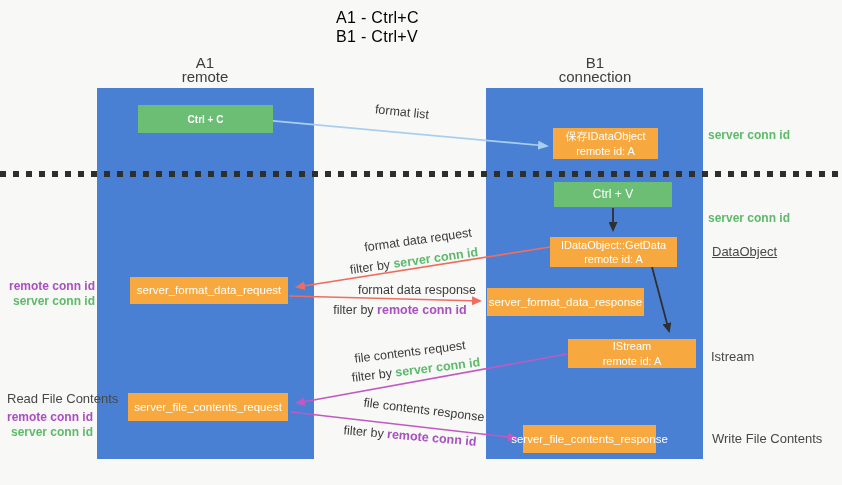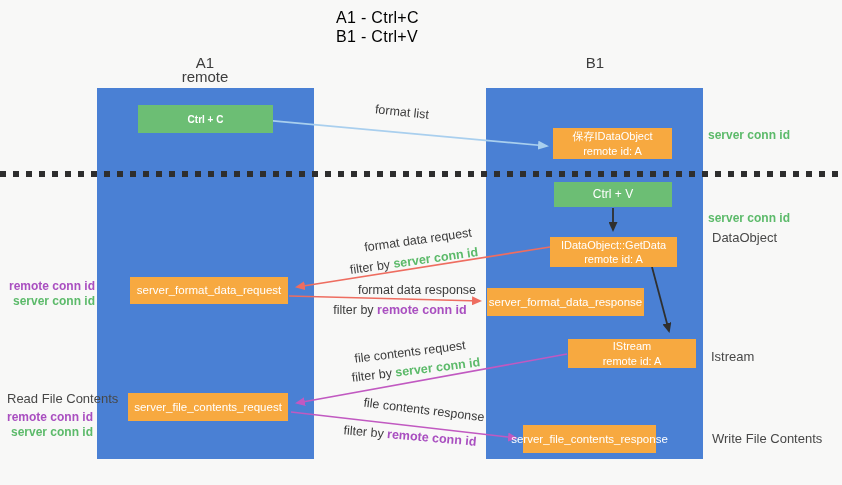--- a/index.html
+++ b/index.html
@@ -29,21 +29,21 @@
     background:repeating-linear-gradient(90deg,#2e2e2e 0 6px,transparent 6px 13px);
   }
   .node{
     position:absolute;display:flex;flex-direction:column;align-items:center;
     justify-content:center;color:#fff;text-align:center;line-height:1.3;
     font-size:11.5px;box-sizing:border-box;
   }
   .green{background:#6cbe74;}
   .orange{background:#f7a940;}
   .n-ctrl-c{left:138px;top:105px;width:135px;height:28px;font-size:10px;font-weight:bold;}
-  .n-save-ido{left:553px;top:128px;width:119px;height:31px;font-size:11px;}
+  .n-save-ido{left:553px;top:128px;width:105px;height:31px;font-size:11px;}
   .n-ctrl-v{left:554px;top:182px;width:118px;height:25px;font-size:12px;}
   .n-getdata{left:550px;top:237px;width:127px;height:30px;font-size:11px;}
   .n-sfdreq{left:130px;top:277px;width:158px;height:27px;}
   .n-sfdresp{left:487px;top:288px;width:157px;height:28px;}
   .n-istream{left:568px;top:339px;width:128px;height:29px;font-size:11px;}
   .n-sfcreq{left:128px;top:393px;width:160px;height:28px;}
   .n-sfcresp{left:523px;top:425px;width:133px;height:28px;}
   svg.arrows{position:absolute;left:0;top:0;pointer-events:none;}
   .side-label{position:absolute;font-size:13px;color:#474747;white-space:nowrap;}
   .conn-label{position:absolute;font-size:12px;font-weight:bold;line-height:14.5px;white-space:nowrap;}
@@ -65,20 +65,21 @@
     <div>A1 - Ctrl+C</div>
     <div>B1 - Ctrl+V</div>
   </div>
 
   <div class="col-header a1">
     <div>A1</div>
     <div>remote</div>
   </div>
   <div class="col-header b1">
     <div>B1</div>
+    <div>connection</div>
   </div>
 
   <div class="lifeline a1"></div>
   <div class="lifeline b1"></div>
 
   <div class="dotted"></div>
 
   <svg class="arrows" width="842" height="485" viewBox="0 0 842 485">
     <defs>
       <marker id="m-blue" markerUnits="userSpaceOnUse" markerWidth="11" markerHeight="9" refX="9" refY="4.5" orient="auto">
@@ -129,21 +130,21 @@
   </div>
   <div class="node orange n-sfcreq">
     <span>server_file_contents_request</span>
   </div>
   <div class="node orange n-sfcresp">
     <span>server_file_contents_response</span>
   </div>
 
   <div class="conn-label green-t" style="left:708px;top:128px;">server conn id</div>
   <div class="conn-label green-t" style="left:708px;top:211px;">server conn id</div>
-  <div class="side-label" style="left:712px;top:230px;">DataObject</div>
+  <div class="side-label" style="left:712px;top:244px;text-decoration:underline;">DataObject</div>
   <div class="side-label" style="left:711px;top:349px;">Istream</div>
   <div class="side-label" style="left:712px;top:431px;">Write File Contents</div>
 
   <div class="conn-label right-align" style="right:747px;top:279px;">
     <div class="purple-t">remote conn id</div>
     <div class="green-t">server conn id</div>
   </div>
   <div class="side-label" style="left:7px;top:391px;">Read File Contents</div>
   <div class="conn-label right-align" style="right:749px;top:410px;">
     <div class="purple-t">remote conn id</div>

